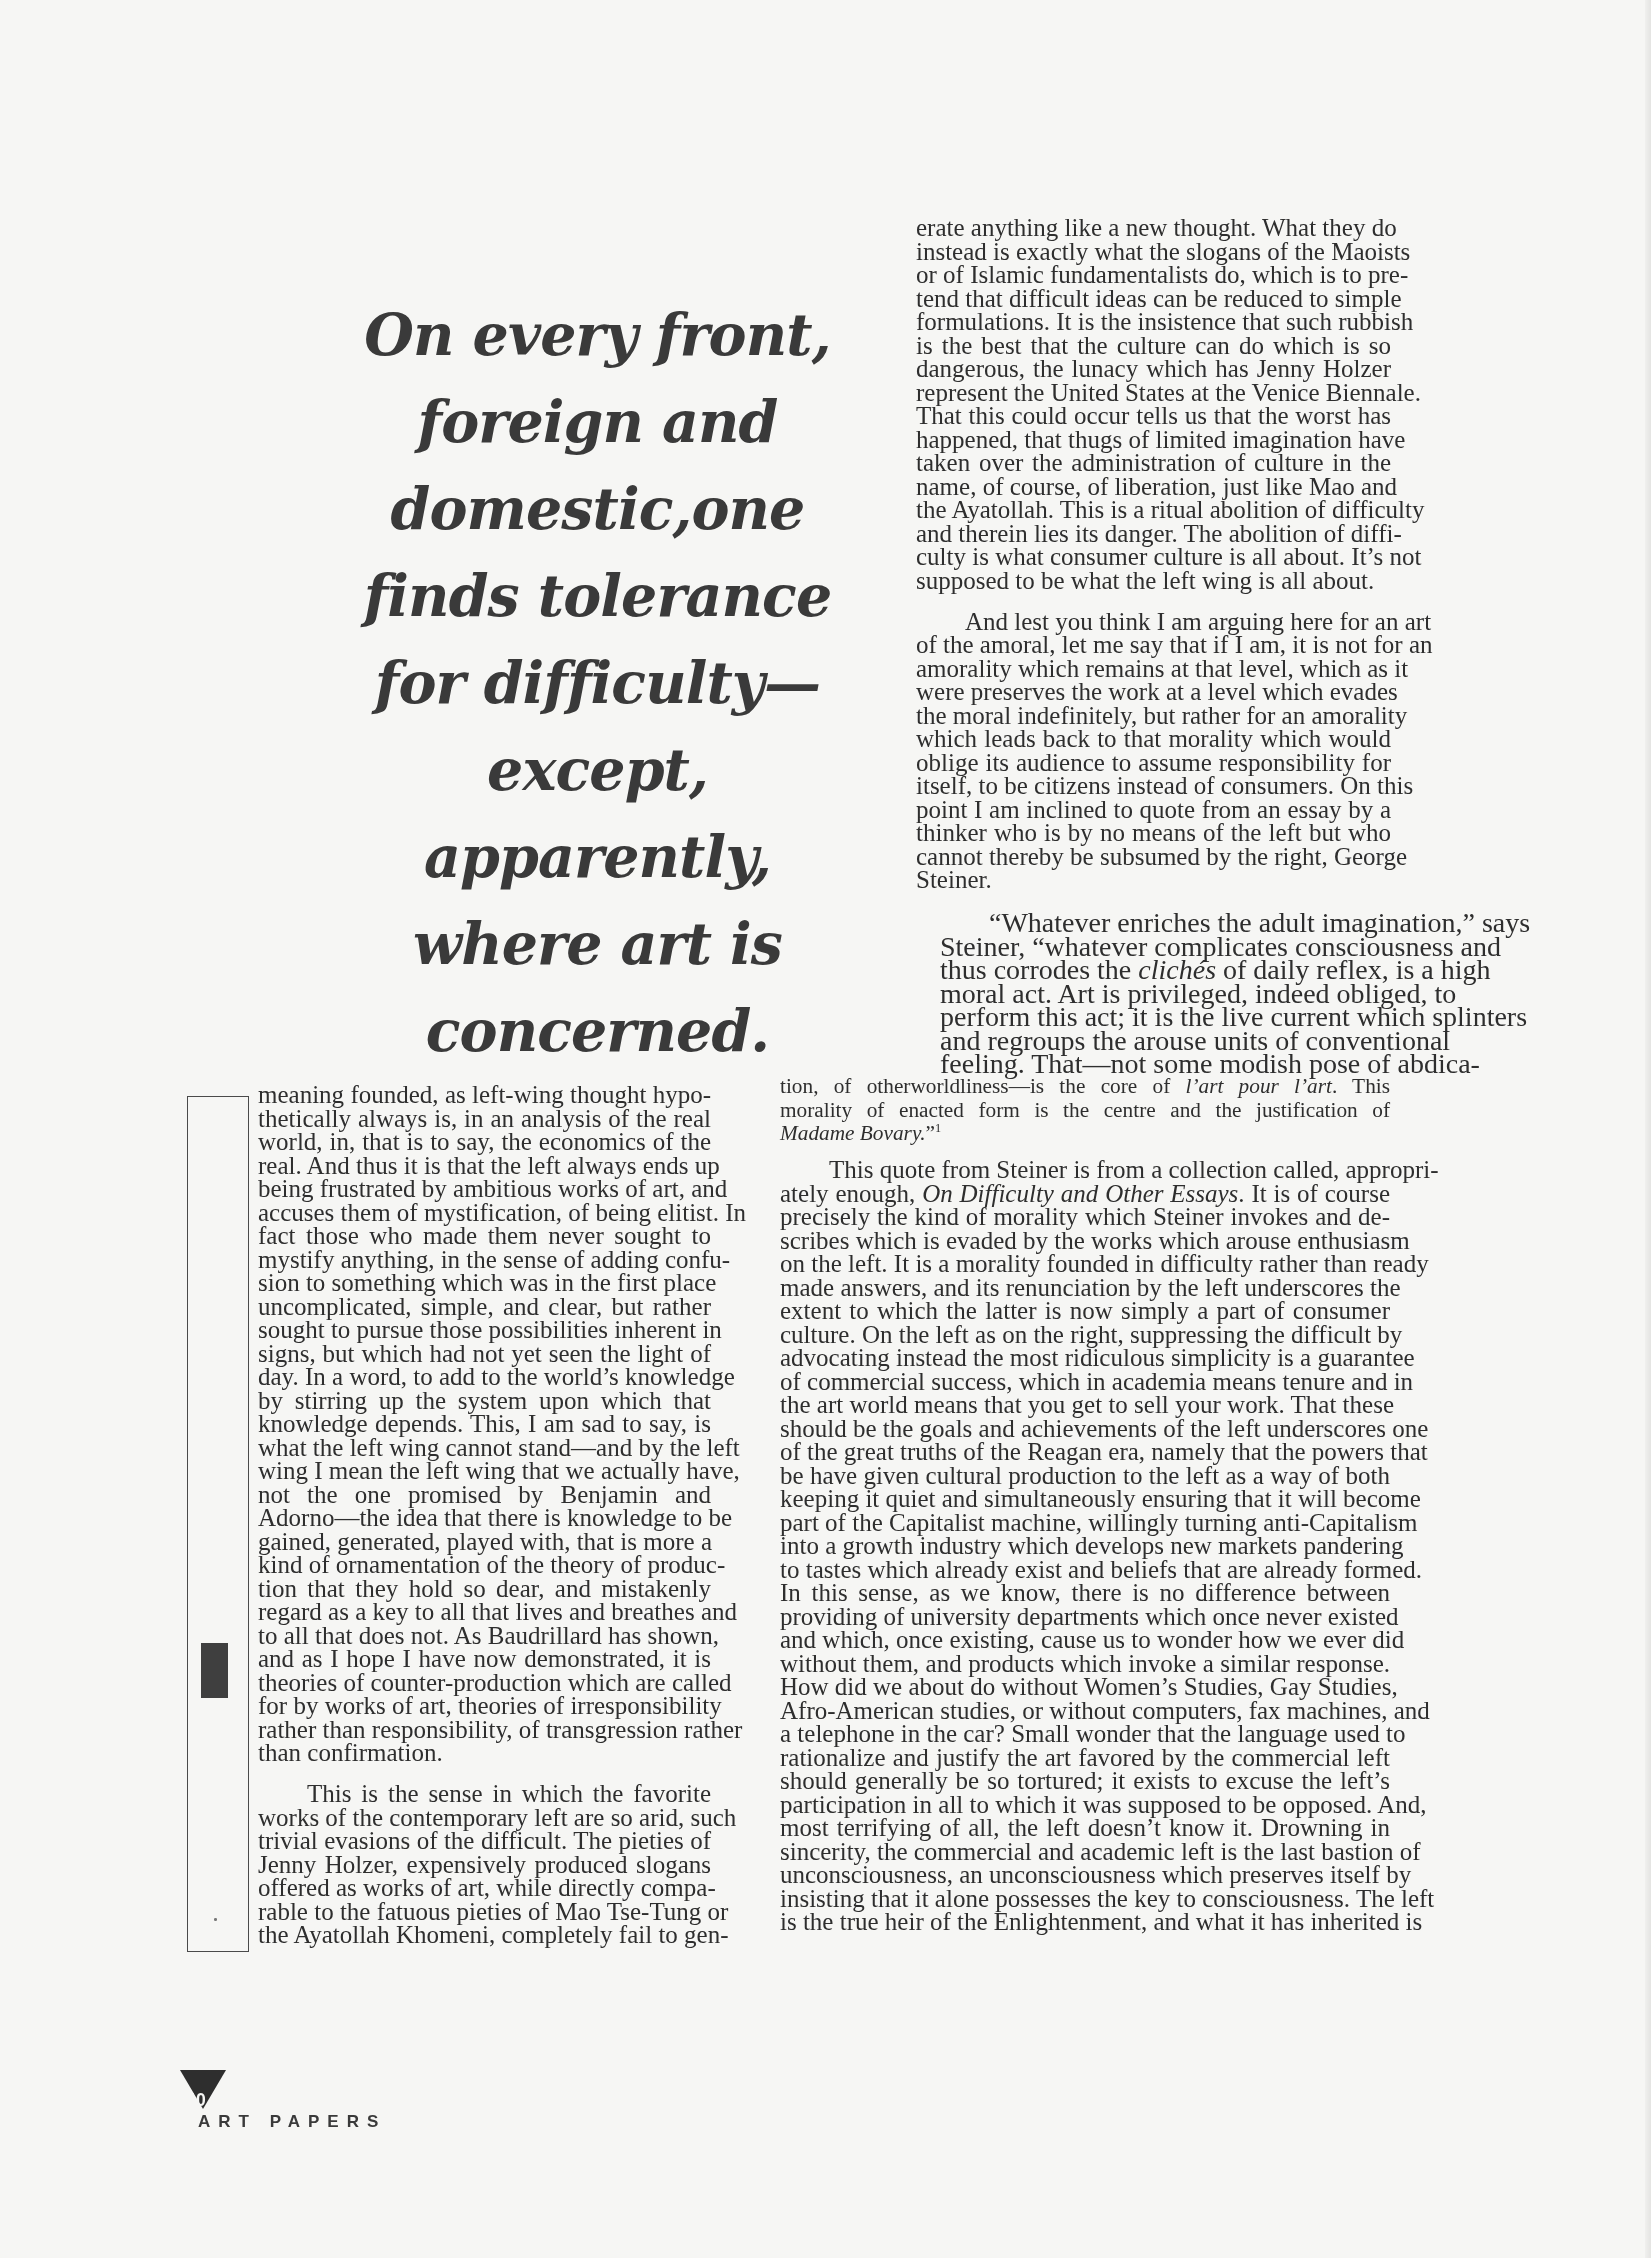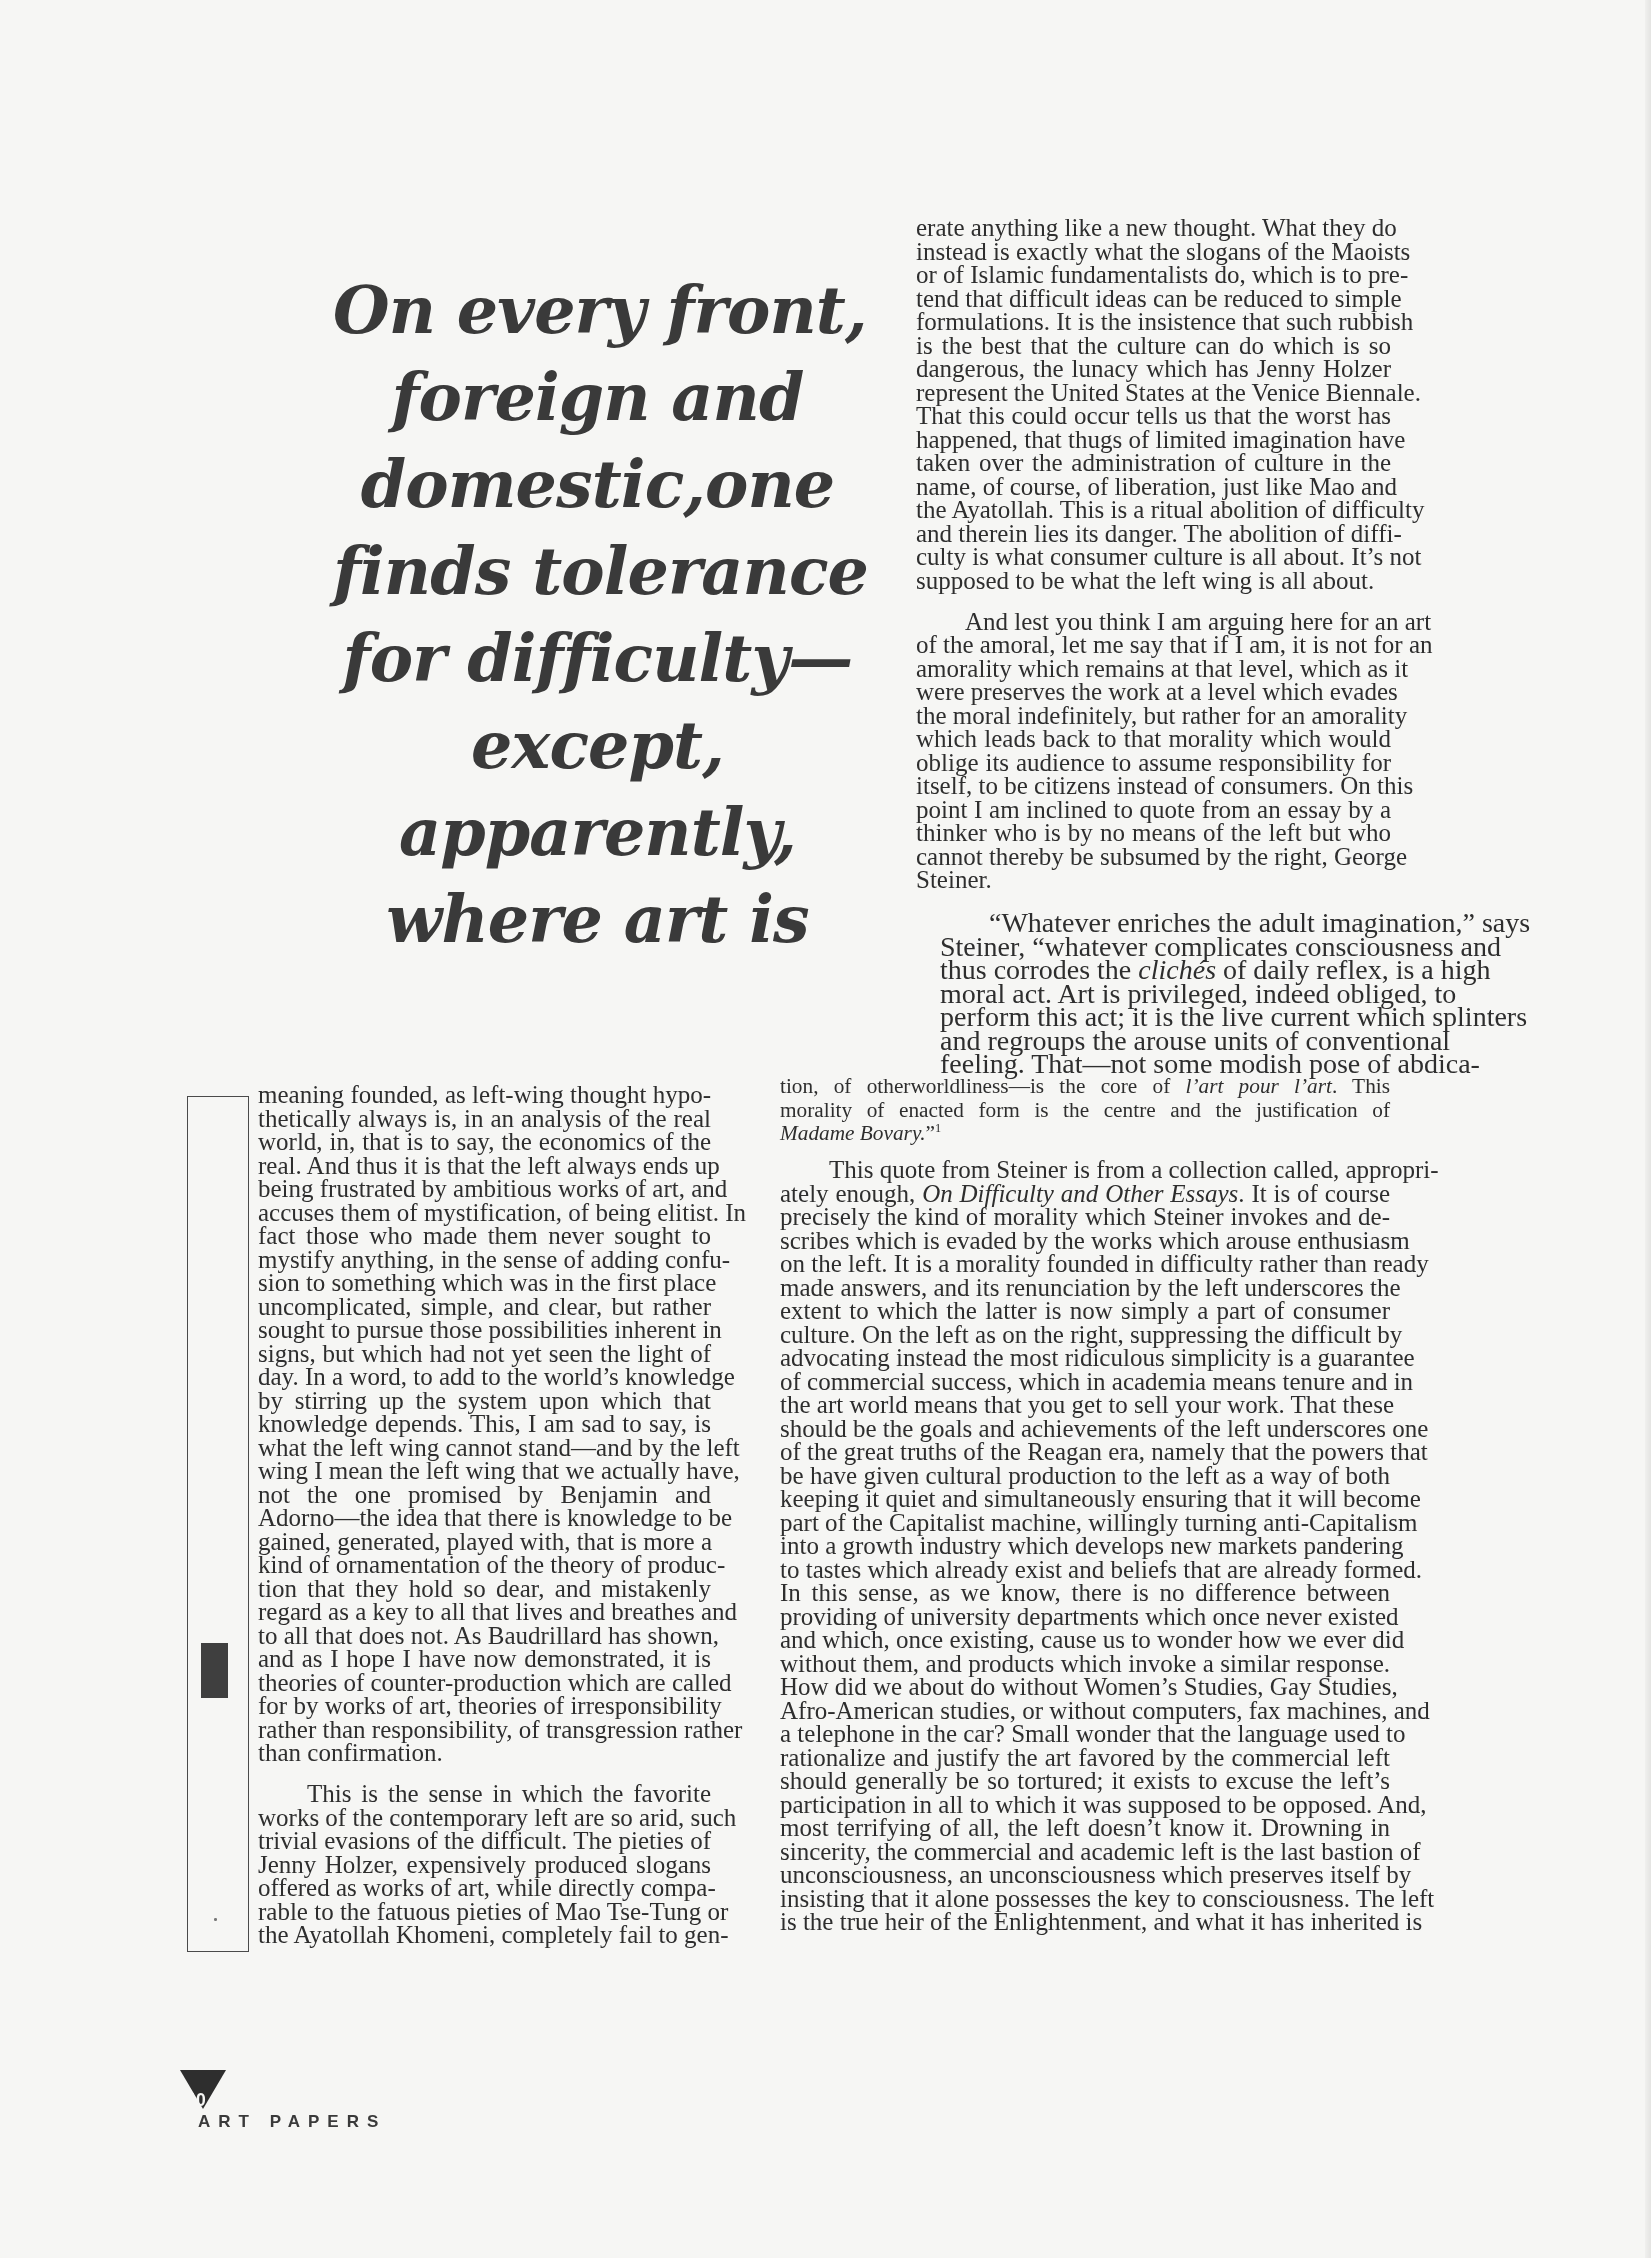--- a/index.html
+++ b/index.html
@@ -7,25 +7,25 @@
     width: 1652px; height: 2258px; position: relative; overflow: hidden;
     background: #f6f6f4;
     font-family: "Liberation Serif", "DejaVu Serif", serif;
     color: #2e2e2e;
   }
   .page-edge {
     position: absolute; top: 0; right: 0; width: 7px; height: 2258px;
     background: linear-gradient(to right, #f0f0ee, #e2e2e0);
   }
   .pull-quote {
-    position: absolute; left: 333px; top: 267px; width: 529px;
+    position: absolute; left: 333px; top: 291px; width: 529px;
     text-align: center;
     font-family: "DejaVu Serif", "Liberation Serif", serif;
     font-weight: bold; font-style: italic;
-    font-size: 65px; line-height: 87px;
+    font-size: 57px; line-height: 87px;
     color: #3a3a3a;
     letter-spacing: -0.9px;
   }
   .pull-quote .pq-line { display: block; white-space: nowrap; }
 
   .bracket-box {
     position: absolute; left: 187px; top: 1096px; width: 62px; height: 856px;
     border: 1.8px solid #4a4a4a; border-left-width: 1.8px;
     box-sizing: border-box;
   }
@@ -80,20 +80,21 @@
 
 <div class="pull-quote">
   <span class="pq-line">On every front,</span>
   <span class="pq-line">foreign and</span>
   <span class="pq-line">domestic,one</span>
   <span class="pq-line">finds tolerance</span>
   <span class="pq-line">for difficulty—</span>
   <span class="pq-line">except,</span>
   <span class="pq-line">apparently,</span>
   <span class="pq-line">where art is</span>
+  <span class="pq-line">concerned.</span>
 </div>
 
 <div class="bracket-box"></div>
 <div class="bracket-block"></div>
 <div class="bracket-dot"></div>
 
 <div class="col col-left">
   <div id="lc-p1">
       <span class="line">meaning founded, as left-wing thought hypo-</span>
       <span class="line">thetically always is, in an analysis of the real</span>

